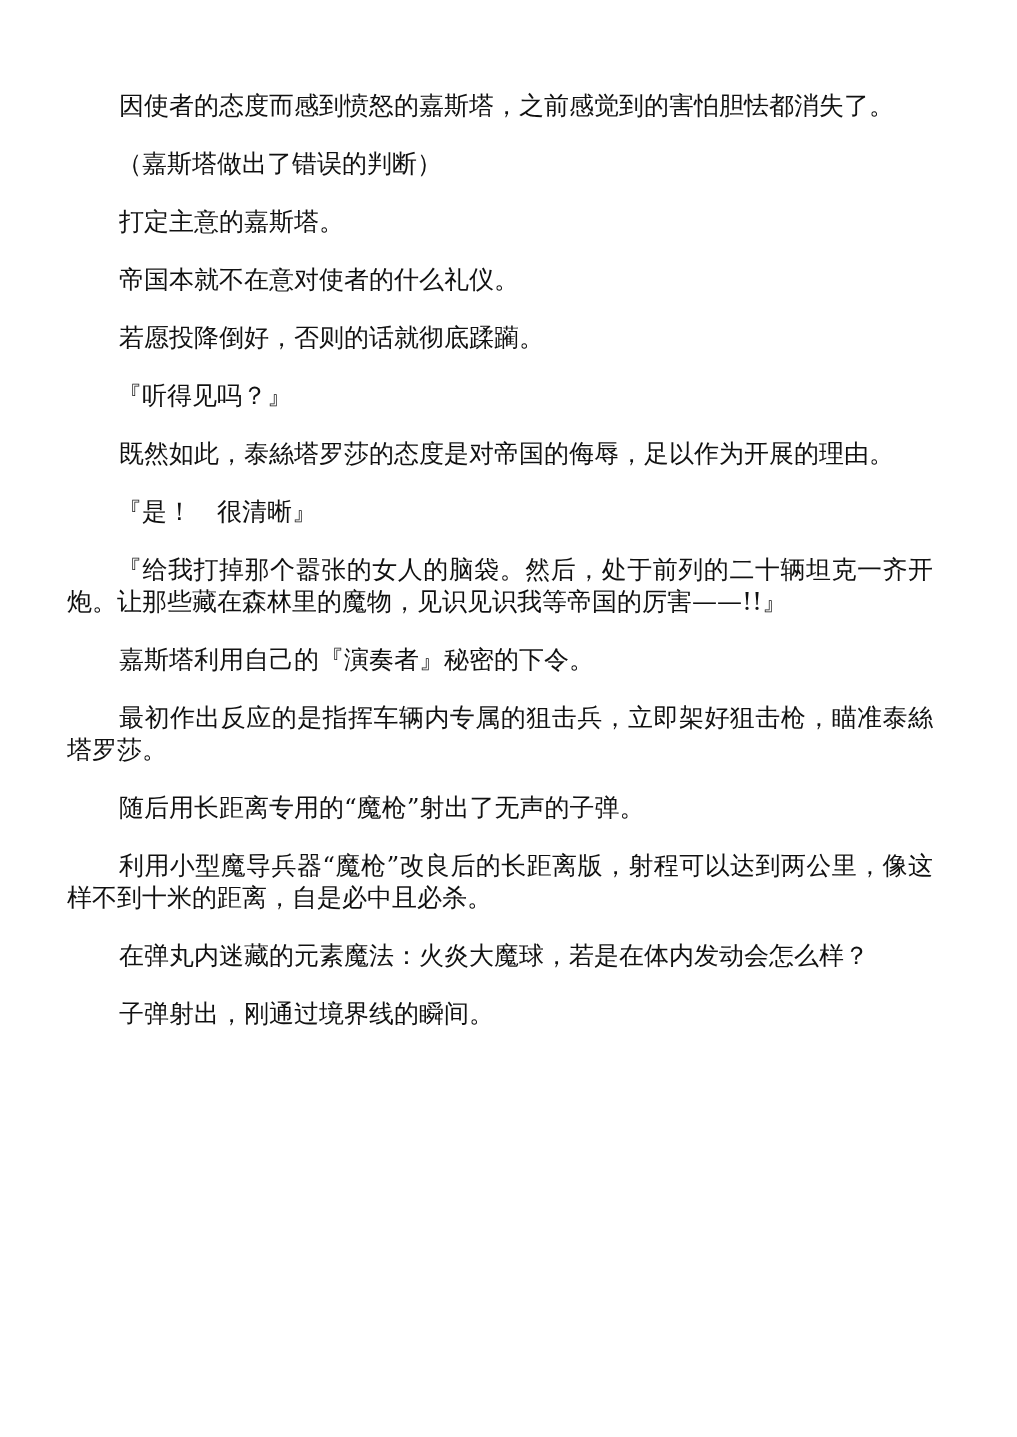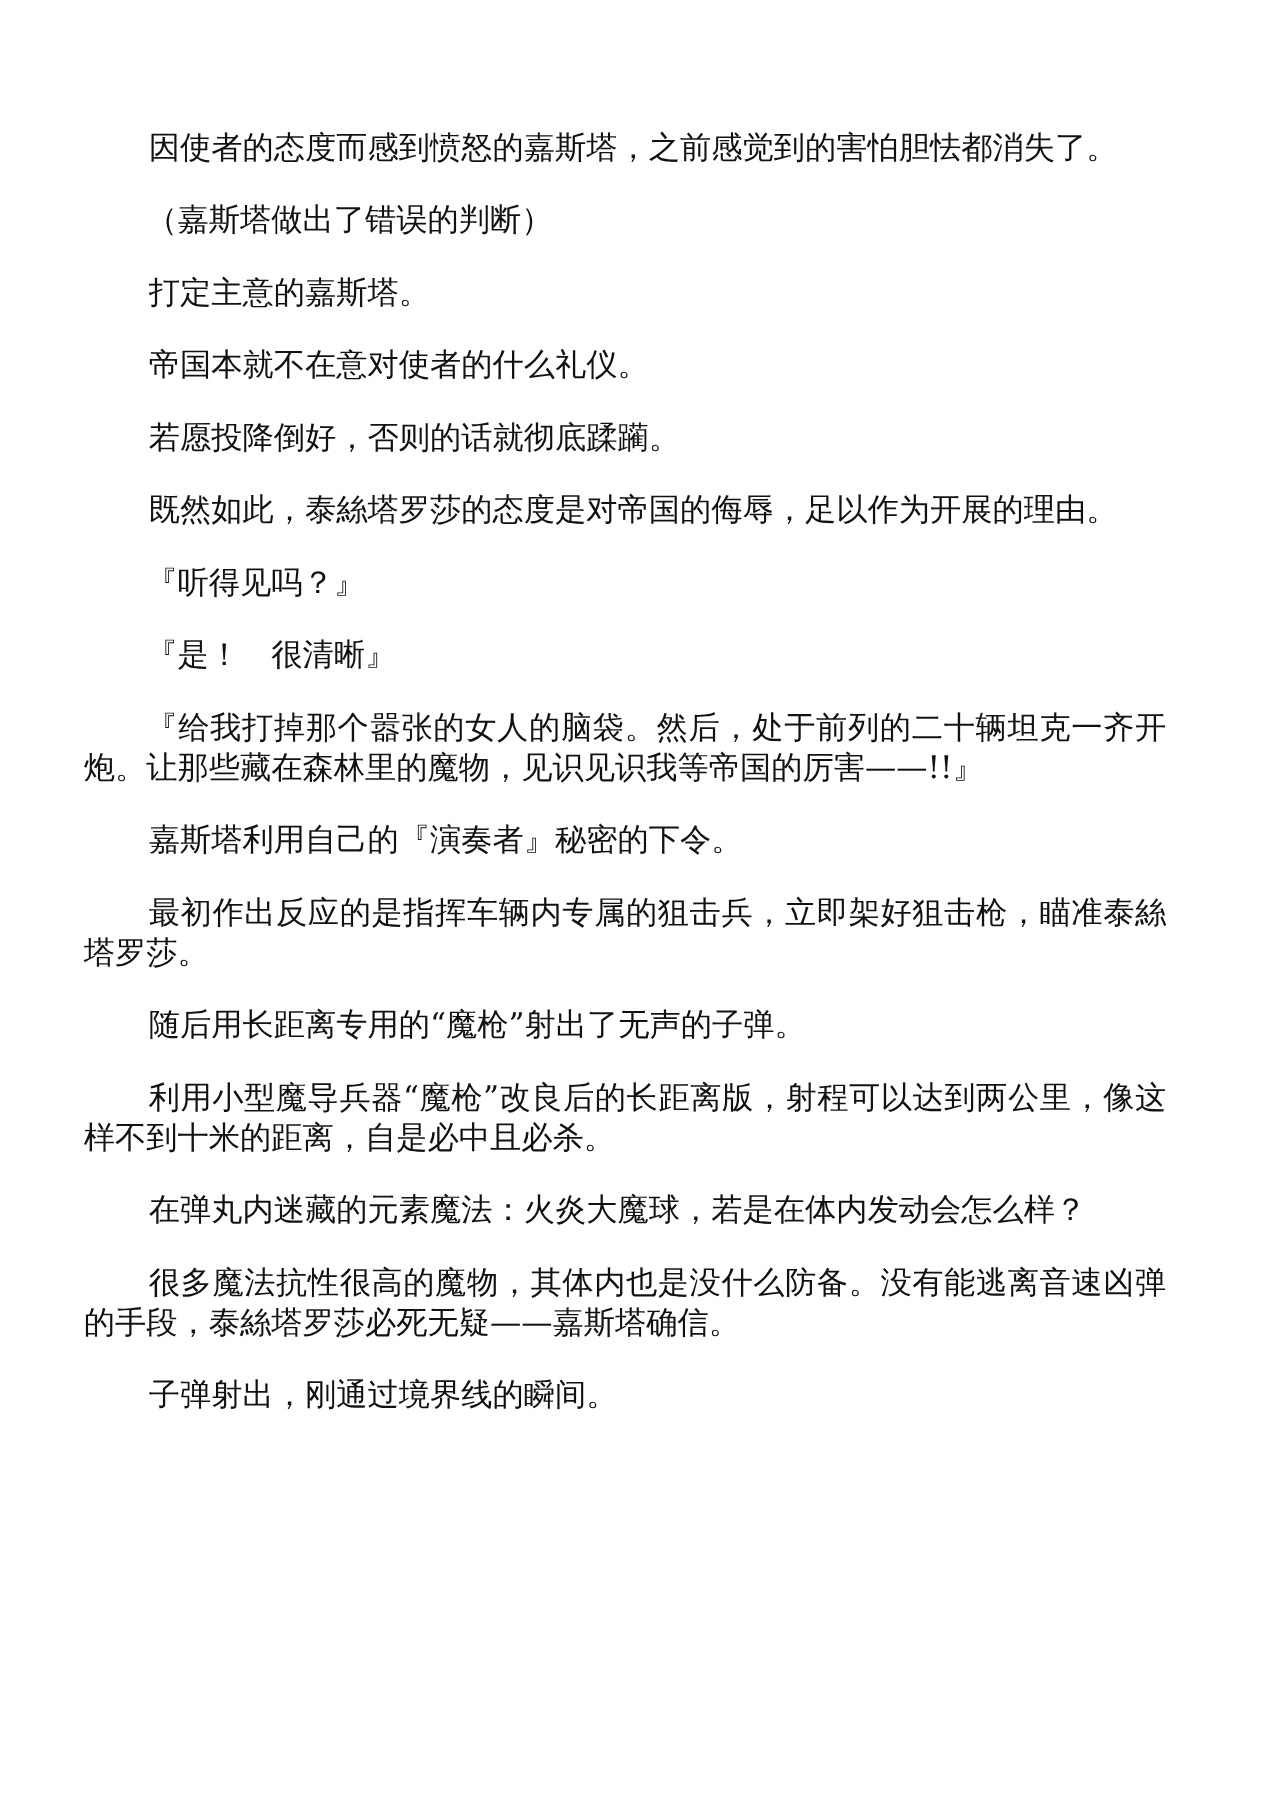--- a/index.html
+++ b/index.html
@@ -9,21 +9,21 @@
     }
     body {
       width: 1017px;
       height: 1437px;
       overflow: hidden;
       position: relative;
     }
     .page {
       position: absolute;
       left: 67px;
-      top: 102px;
+      top: 90px;
       width: 866px;
       font-family: "DejaVu Serif", "Liberation Serif", serif;
       font-size: 25px;
       line-height: 32px;
       color: #111111;
     }
     .para {
       margin: 0 0 26px 0;
       text-indent: 52px;
       text-align: justify;
@@ -37,24 +37,23 @@
   </style>
 </head>
 <body>
 
 <div class="page">
   <p class="para">因使者的态度而感到愤怒的嘉斯塔，之前感觉到的害怕胆怯都消失了。</p>
   <p class="para dialog">（嘉斯塔做出了错误的判断）</p>
   <p class="para">打定主意的嘉斯塔。</p>
   <p class="para">帝国本就不在意对使者的什么礼仪。</p>
   <p class="para">若愿投降倒好，否则的话就彻底蹂躏。</p>
+  <p class="para dialog">『听得见吗？』</p>
   <p class="para">既然如此，泰絲塔罗莎的态度是对帝国的侮辱，足以作为开展的理由。</p>
-  <p class="para dialog">『听得见吗？』</p>
   <p class="para dialog">『是！　很清晰』</p>
   <p class="para dialog">『给我打掉那个嚣张的女人的脑袋。然后，处于前列的二十辆坦克一齐开炮。让那些藏在森林里的魔物，见识见识我等帝国的厉害——!!』</p>
   <p class="para">嘉斯塔利用自己的『演奏者』秘密的下令。</p>
   <p class="para">最初作出反应的是指挥车辆内专属的狙击兵，立即架好狙击枪，瞄准泰絲塔罗莎。</p>
   <p class="para">随后用长距离专用的“魔枪”射出了无声的子弹。</p>
   <p class="para">利用小型魔导兵器“魔枪”改良后的长距离版，射程可以达到两公里，像这样不到十米的距离，自是必中且必杀。</p>
   <p class="para">在弹丸内迷藏的元素魔法：火炎大魔球，若是在体内发动会怎么样？</p>
-  <p class="para">很多魔法抗性很高的魔物，其体内也是没什么防备。没有能逃离音速凶弹的手段，泰絲塔罗莎必死无疑——嘉斯塔确信。</p>
   <p class="para">子弹射出，刚通过境界线的瞬间。</p>
 </div>
 
 </body></html>

